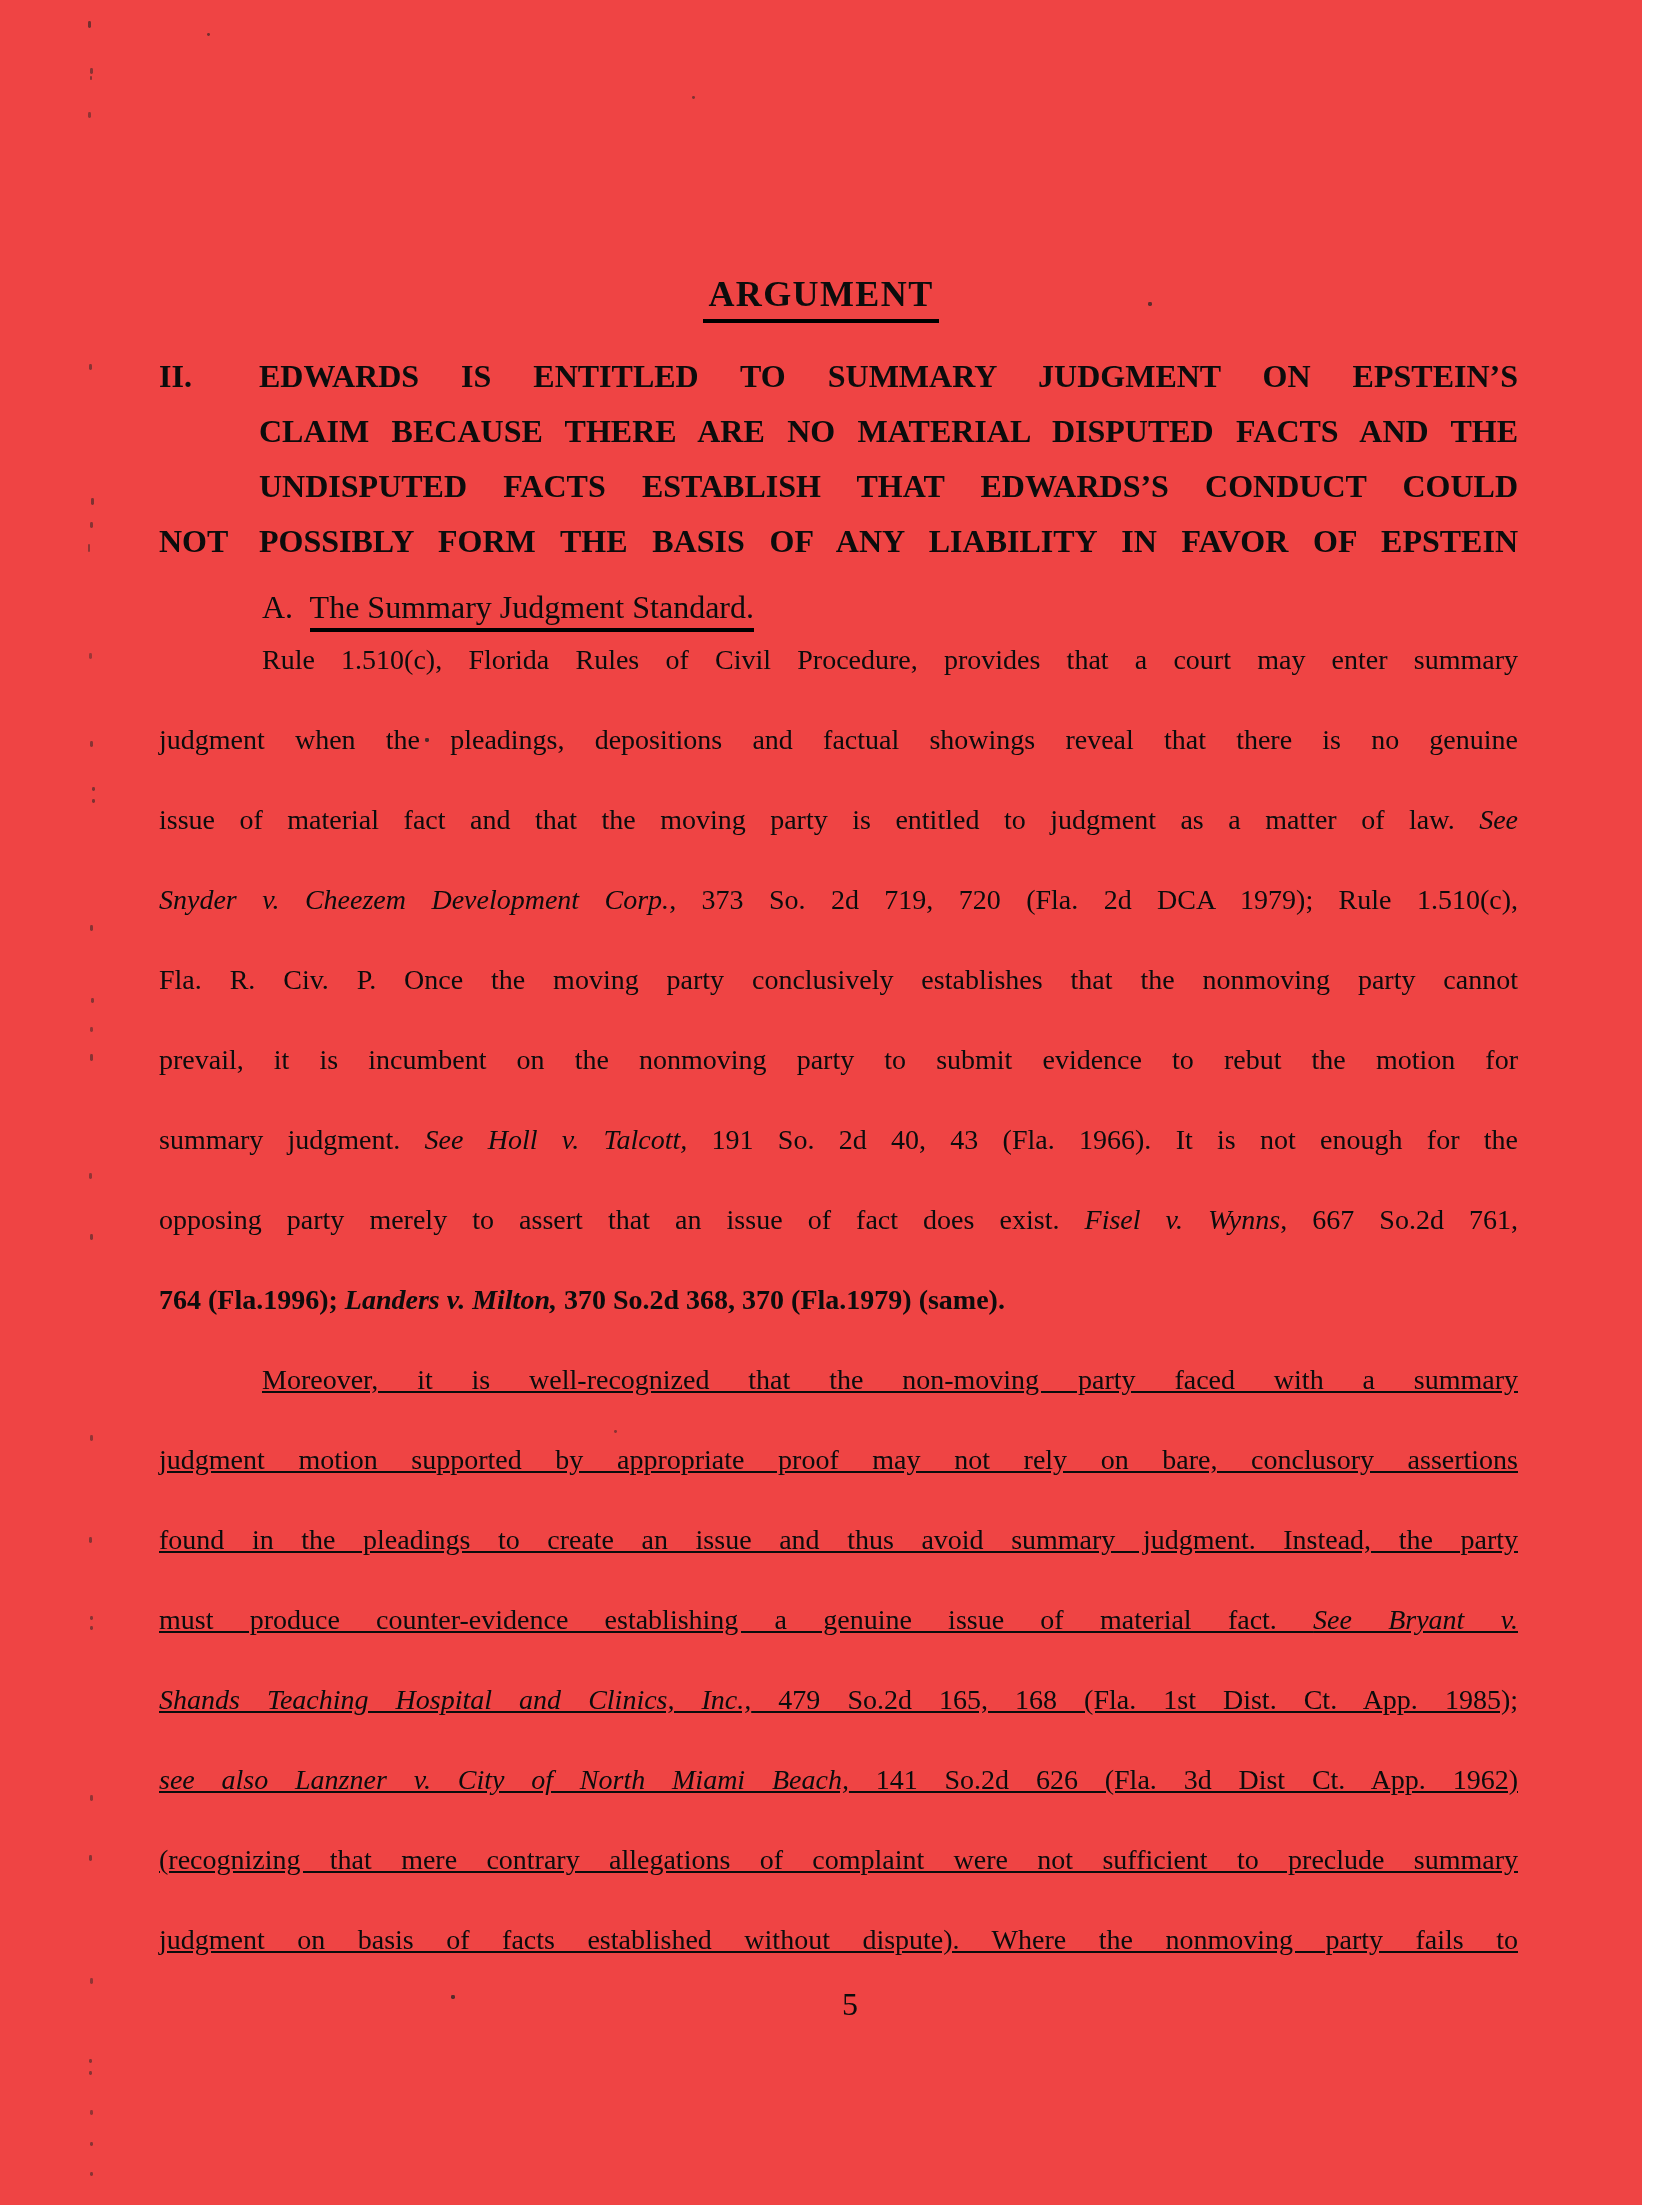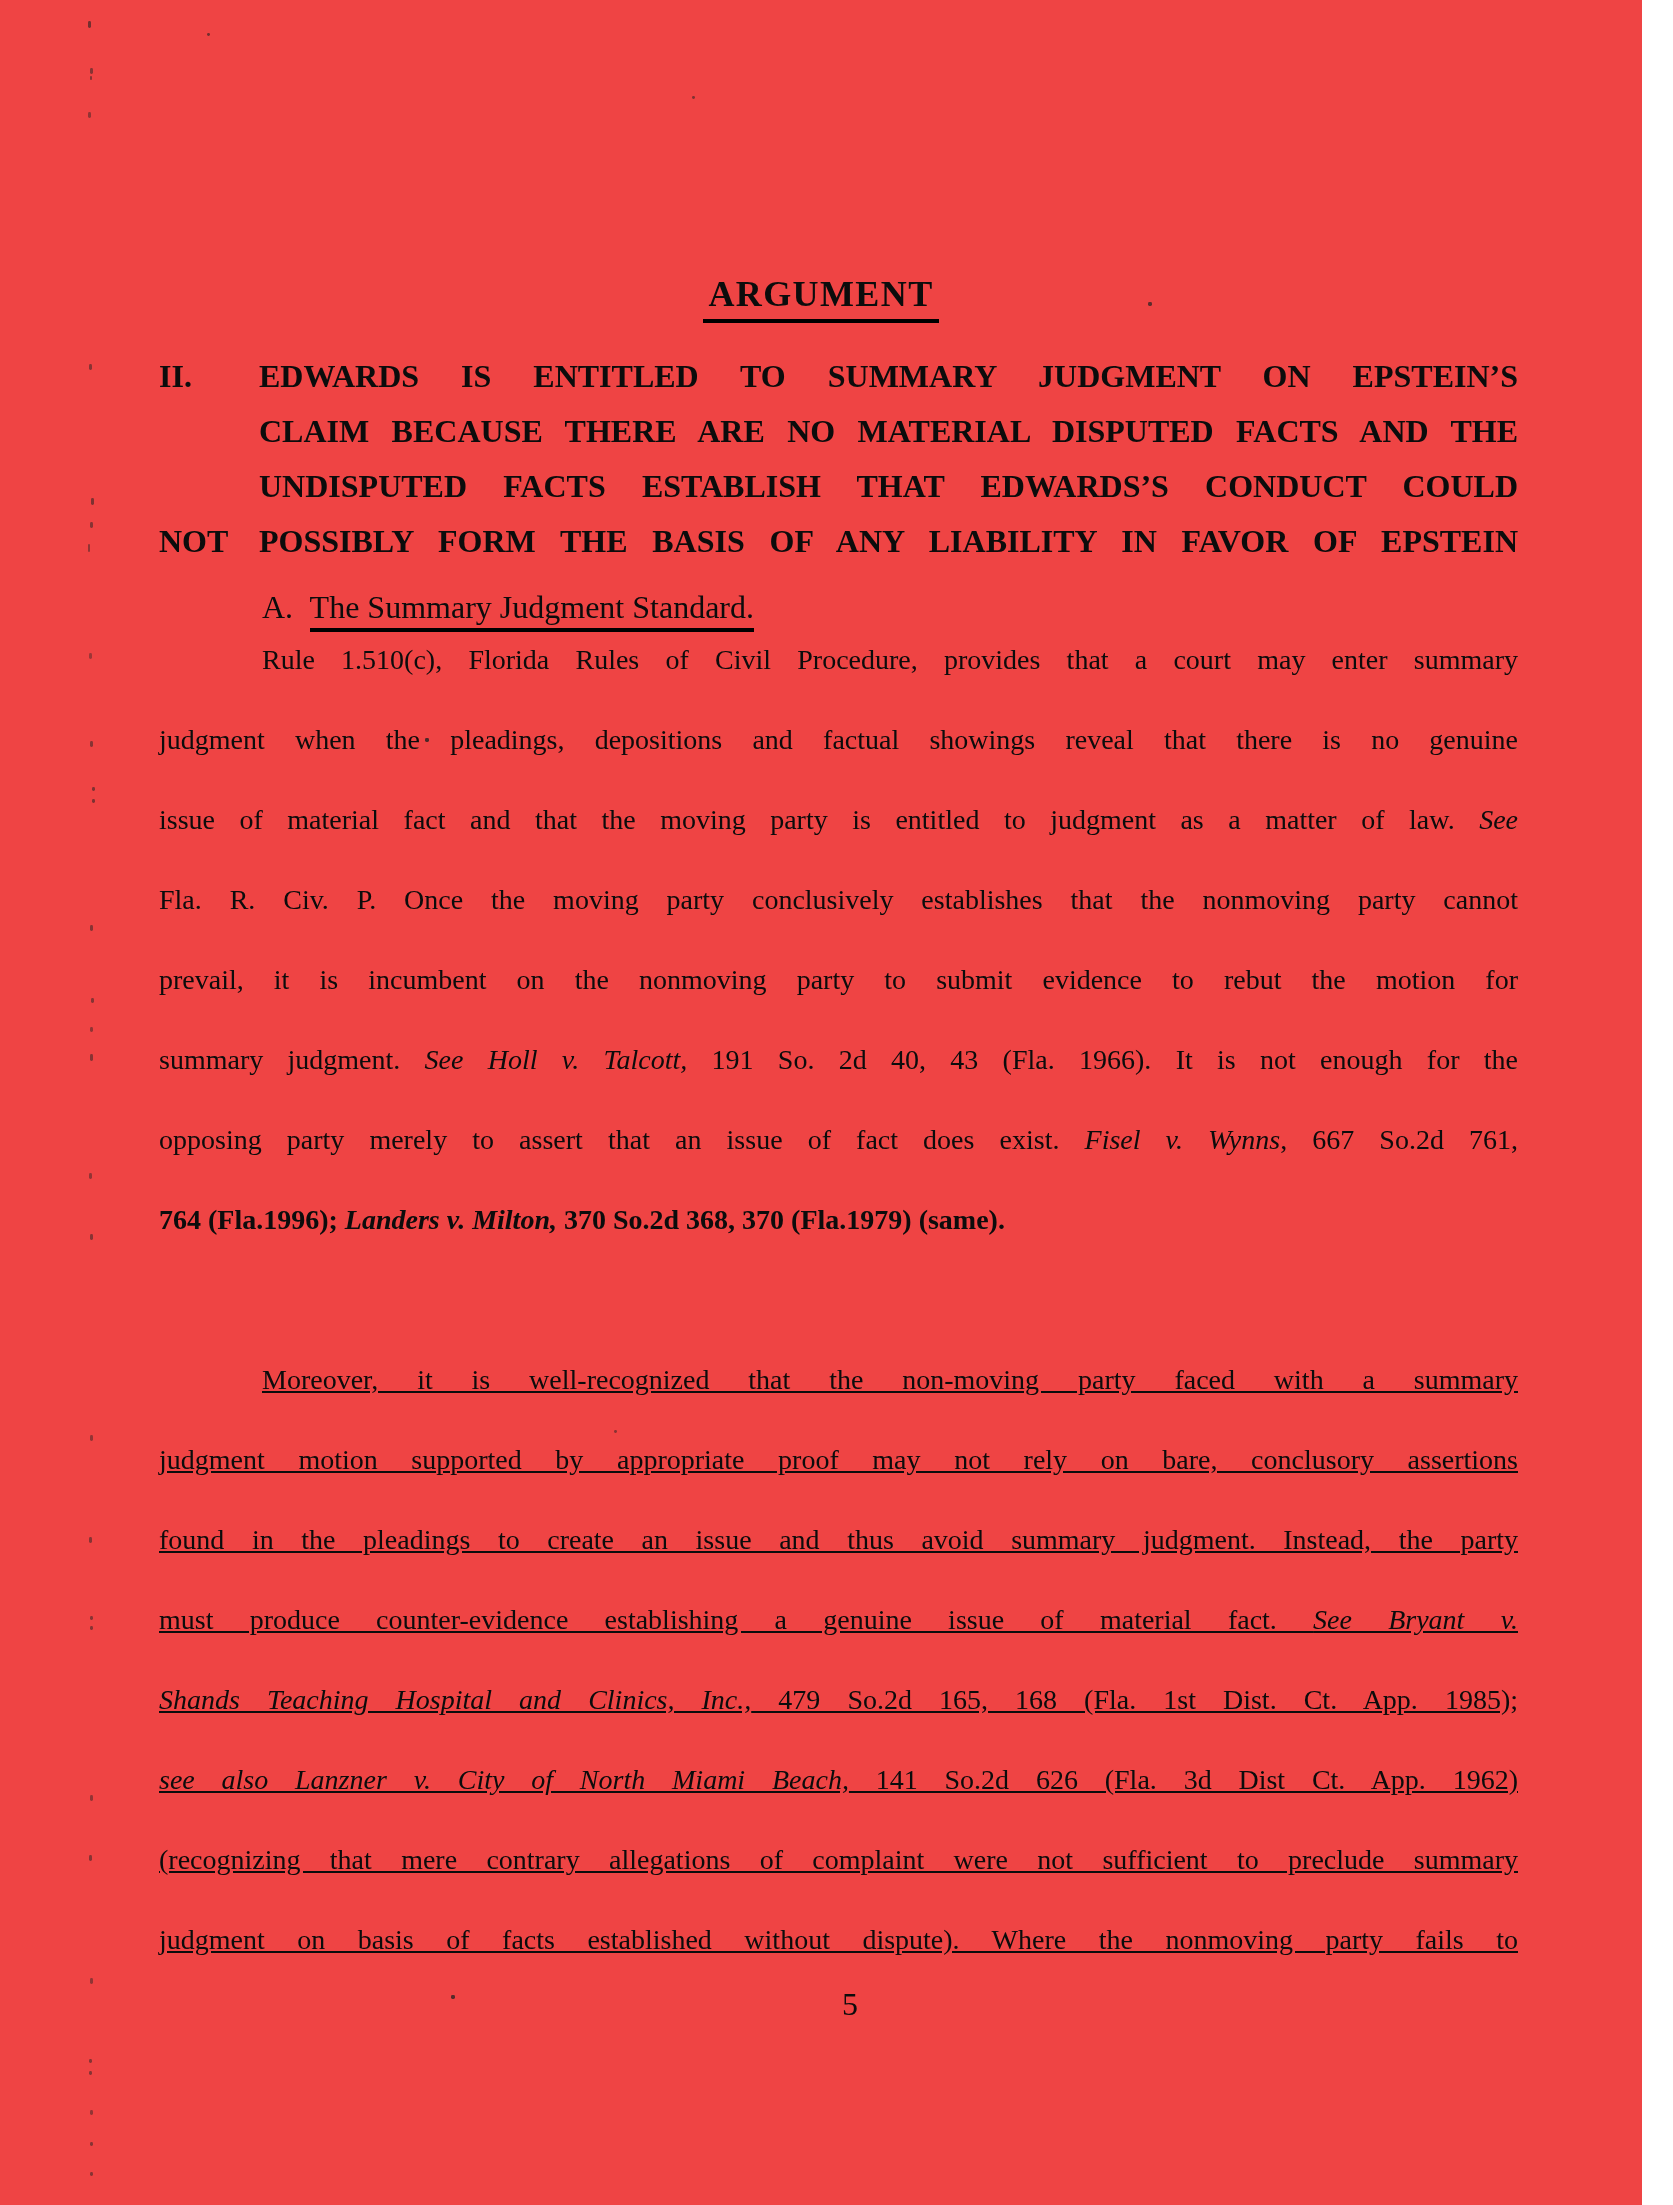--- a/index.html
+++ b/index.html
@@ -139,20 +139,21 @@
     </div>
 
   <div class="ha">
     <span class="ha-num">A.</span><span class="ha-text">The Summary Judgment Standard.</span>
   </div>
 
   <div class="para" id="para1">
       <div class="line indent"><span>Rule 1.510(c), Florida Rules of Civil Procedure, provides that a court may enter summary</span></div>
       <div class="line"><span>judgment when the pleadings, depositions and factual showings reveal that there is no genuine</span></div>
       <div class="line"><span>issue of material fact and that the moving party is entitled to judgment as a matter of law.  </span><span class="it">See</span></div>
+      <div class="line"><span class="it">Snyder v. Cheezem Development Corp.</span><span>, 373 So. 2d 719, 720 (Fla. 2d DCA 1979); Rule 1.510(c),</span></div>
       <div class="line"><span>Fla. R. Civ. P.  Once the moving party conclusively establishes that the nonmoving party cannot</span></div>
       <div class="line"><span>prevail, it is incumbent on the nonmoving party to submit evidence to rebut the motion for</span></div>
       <div class="line"><span>summary judgment.  </span><span class="it">See Holl v. Talcott,</span><span> 191 So. 2d 40, 43 (Fla. 1966).  It is not enough for the</span></div>
       <div class="line"><span>opposing party merely to assert that an issue of fact does exist. </span><span class="it">Fisel v. Wynns</span><span>, 667 So.2d 761,</span></div>
       <div class="line flush"><span>764 (Fla.1996); </span><span class="it">Landers v. Milton,</span><span> 370 So.2d 368, 370 (Fla.1979) (same).</span></div>
     </div>
   <div class="para" id="para2">
       <div class="line indent"><span>Moreover, it is well-recognized that the non-moving party faced with a summary</span></div>
       <div class="line"><span>judgment motion supported by appropriate proof may not rely on bare, conclusory assertions</span></div>
       <div class="line"><span>found in the pleadings to create an issue and thus avoid summary judgment. Instead, the party</span></div>

